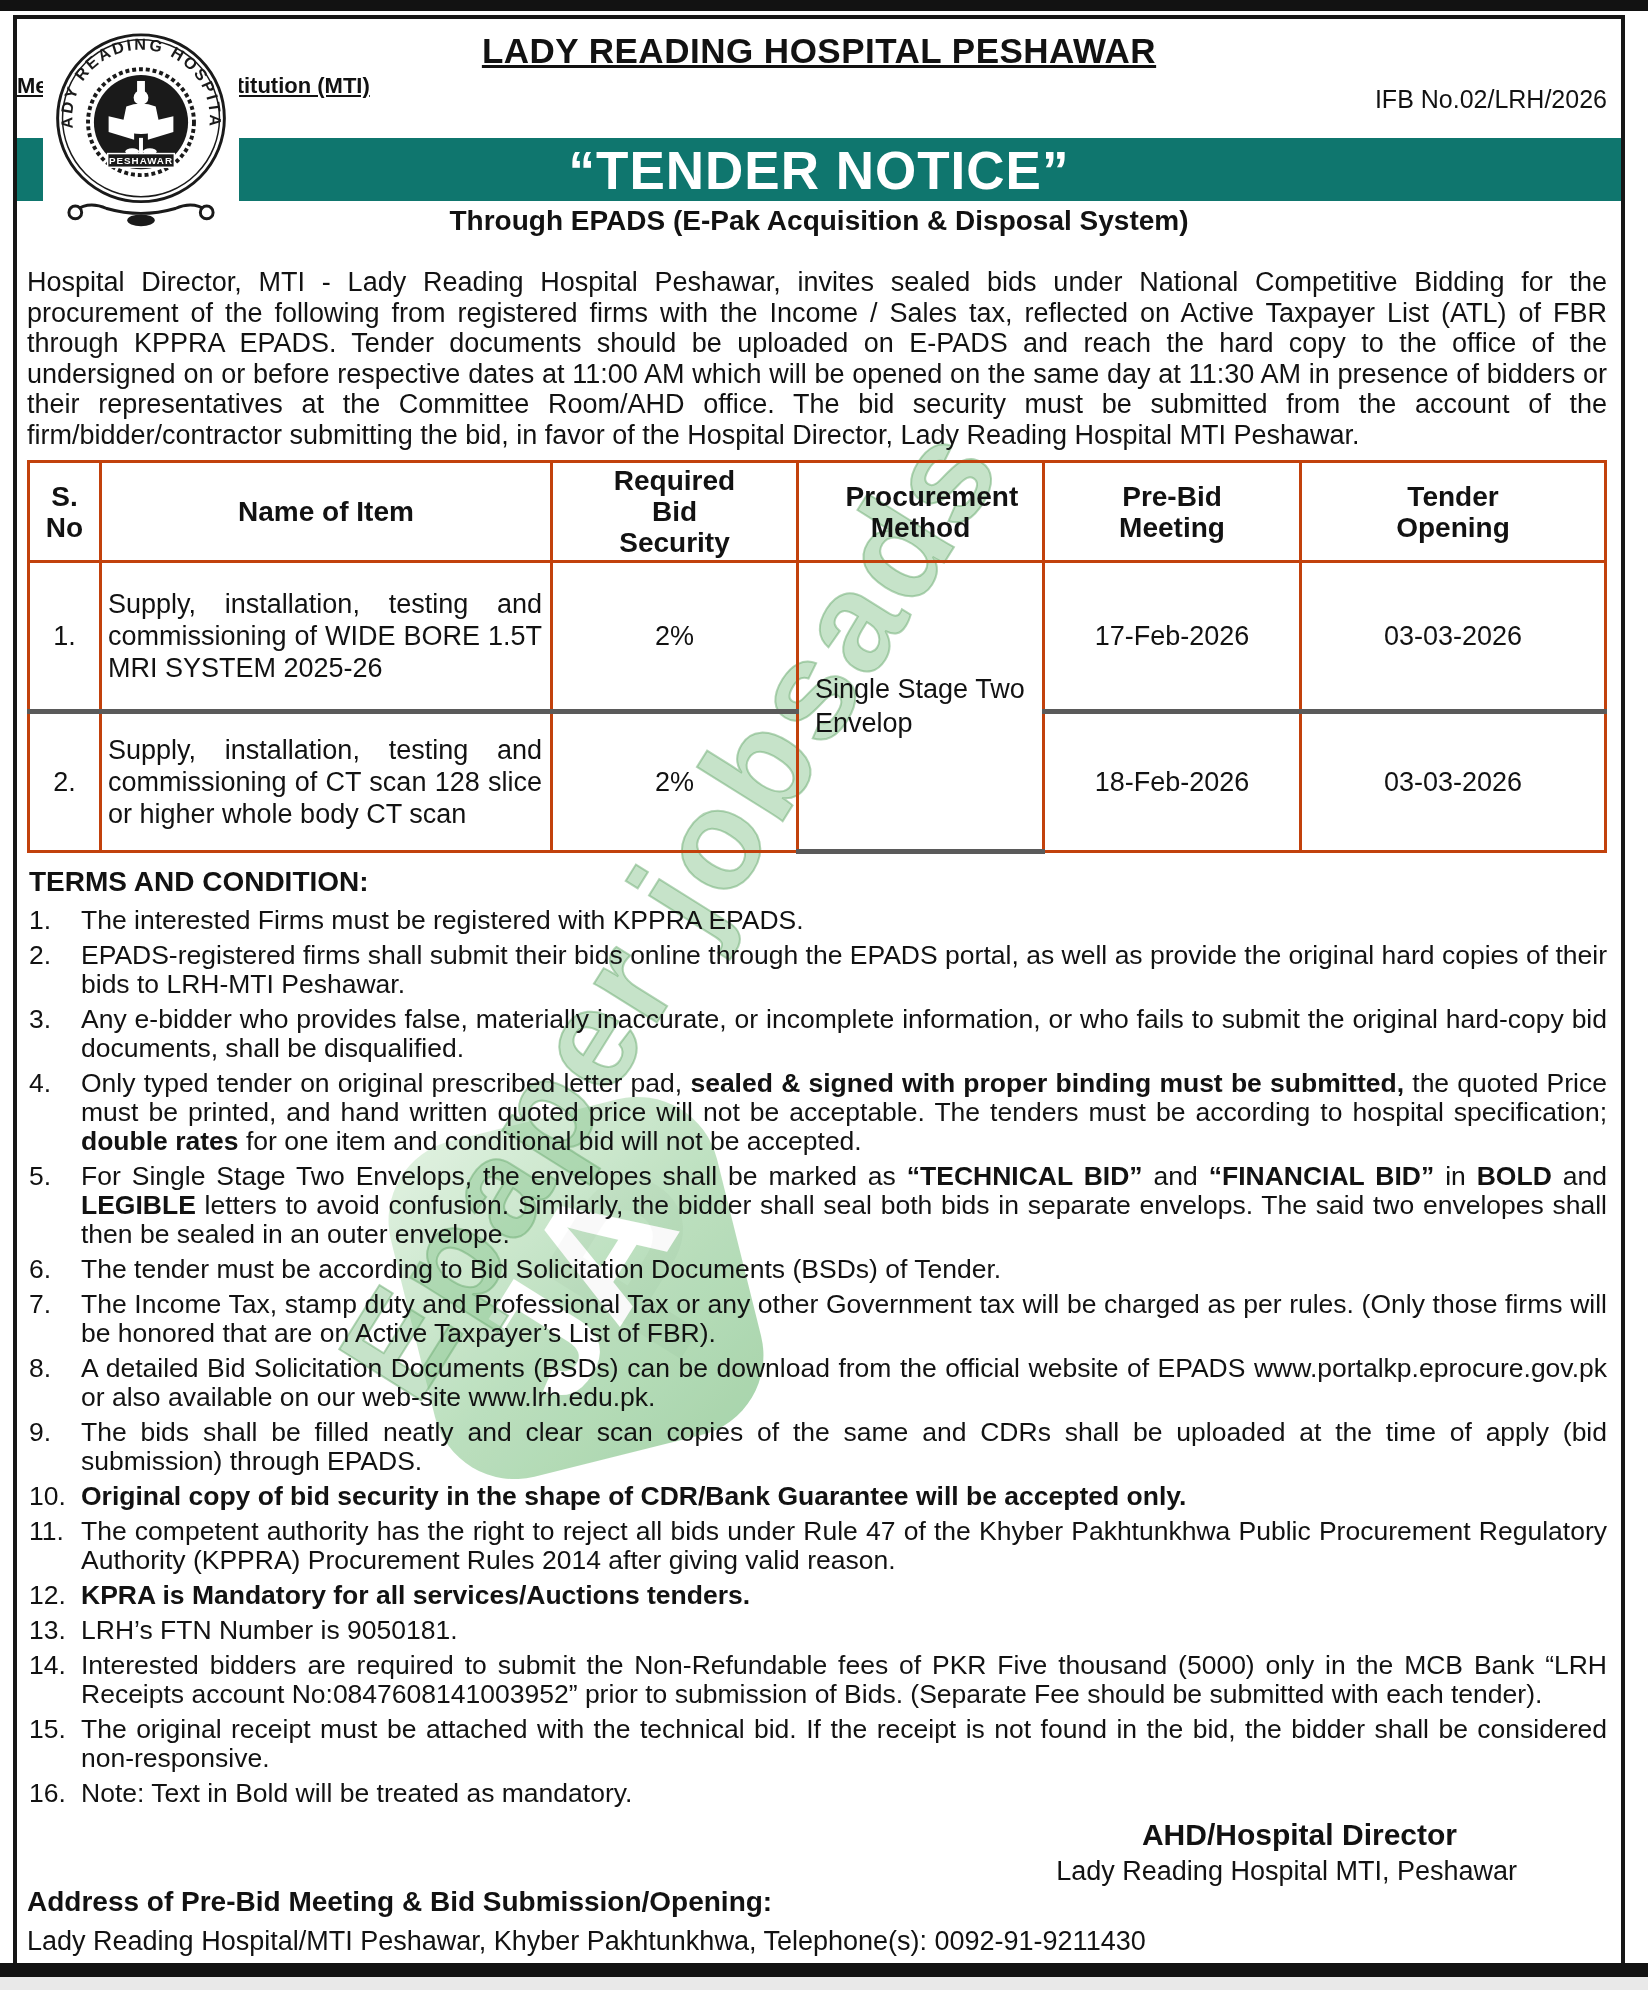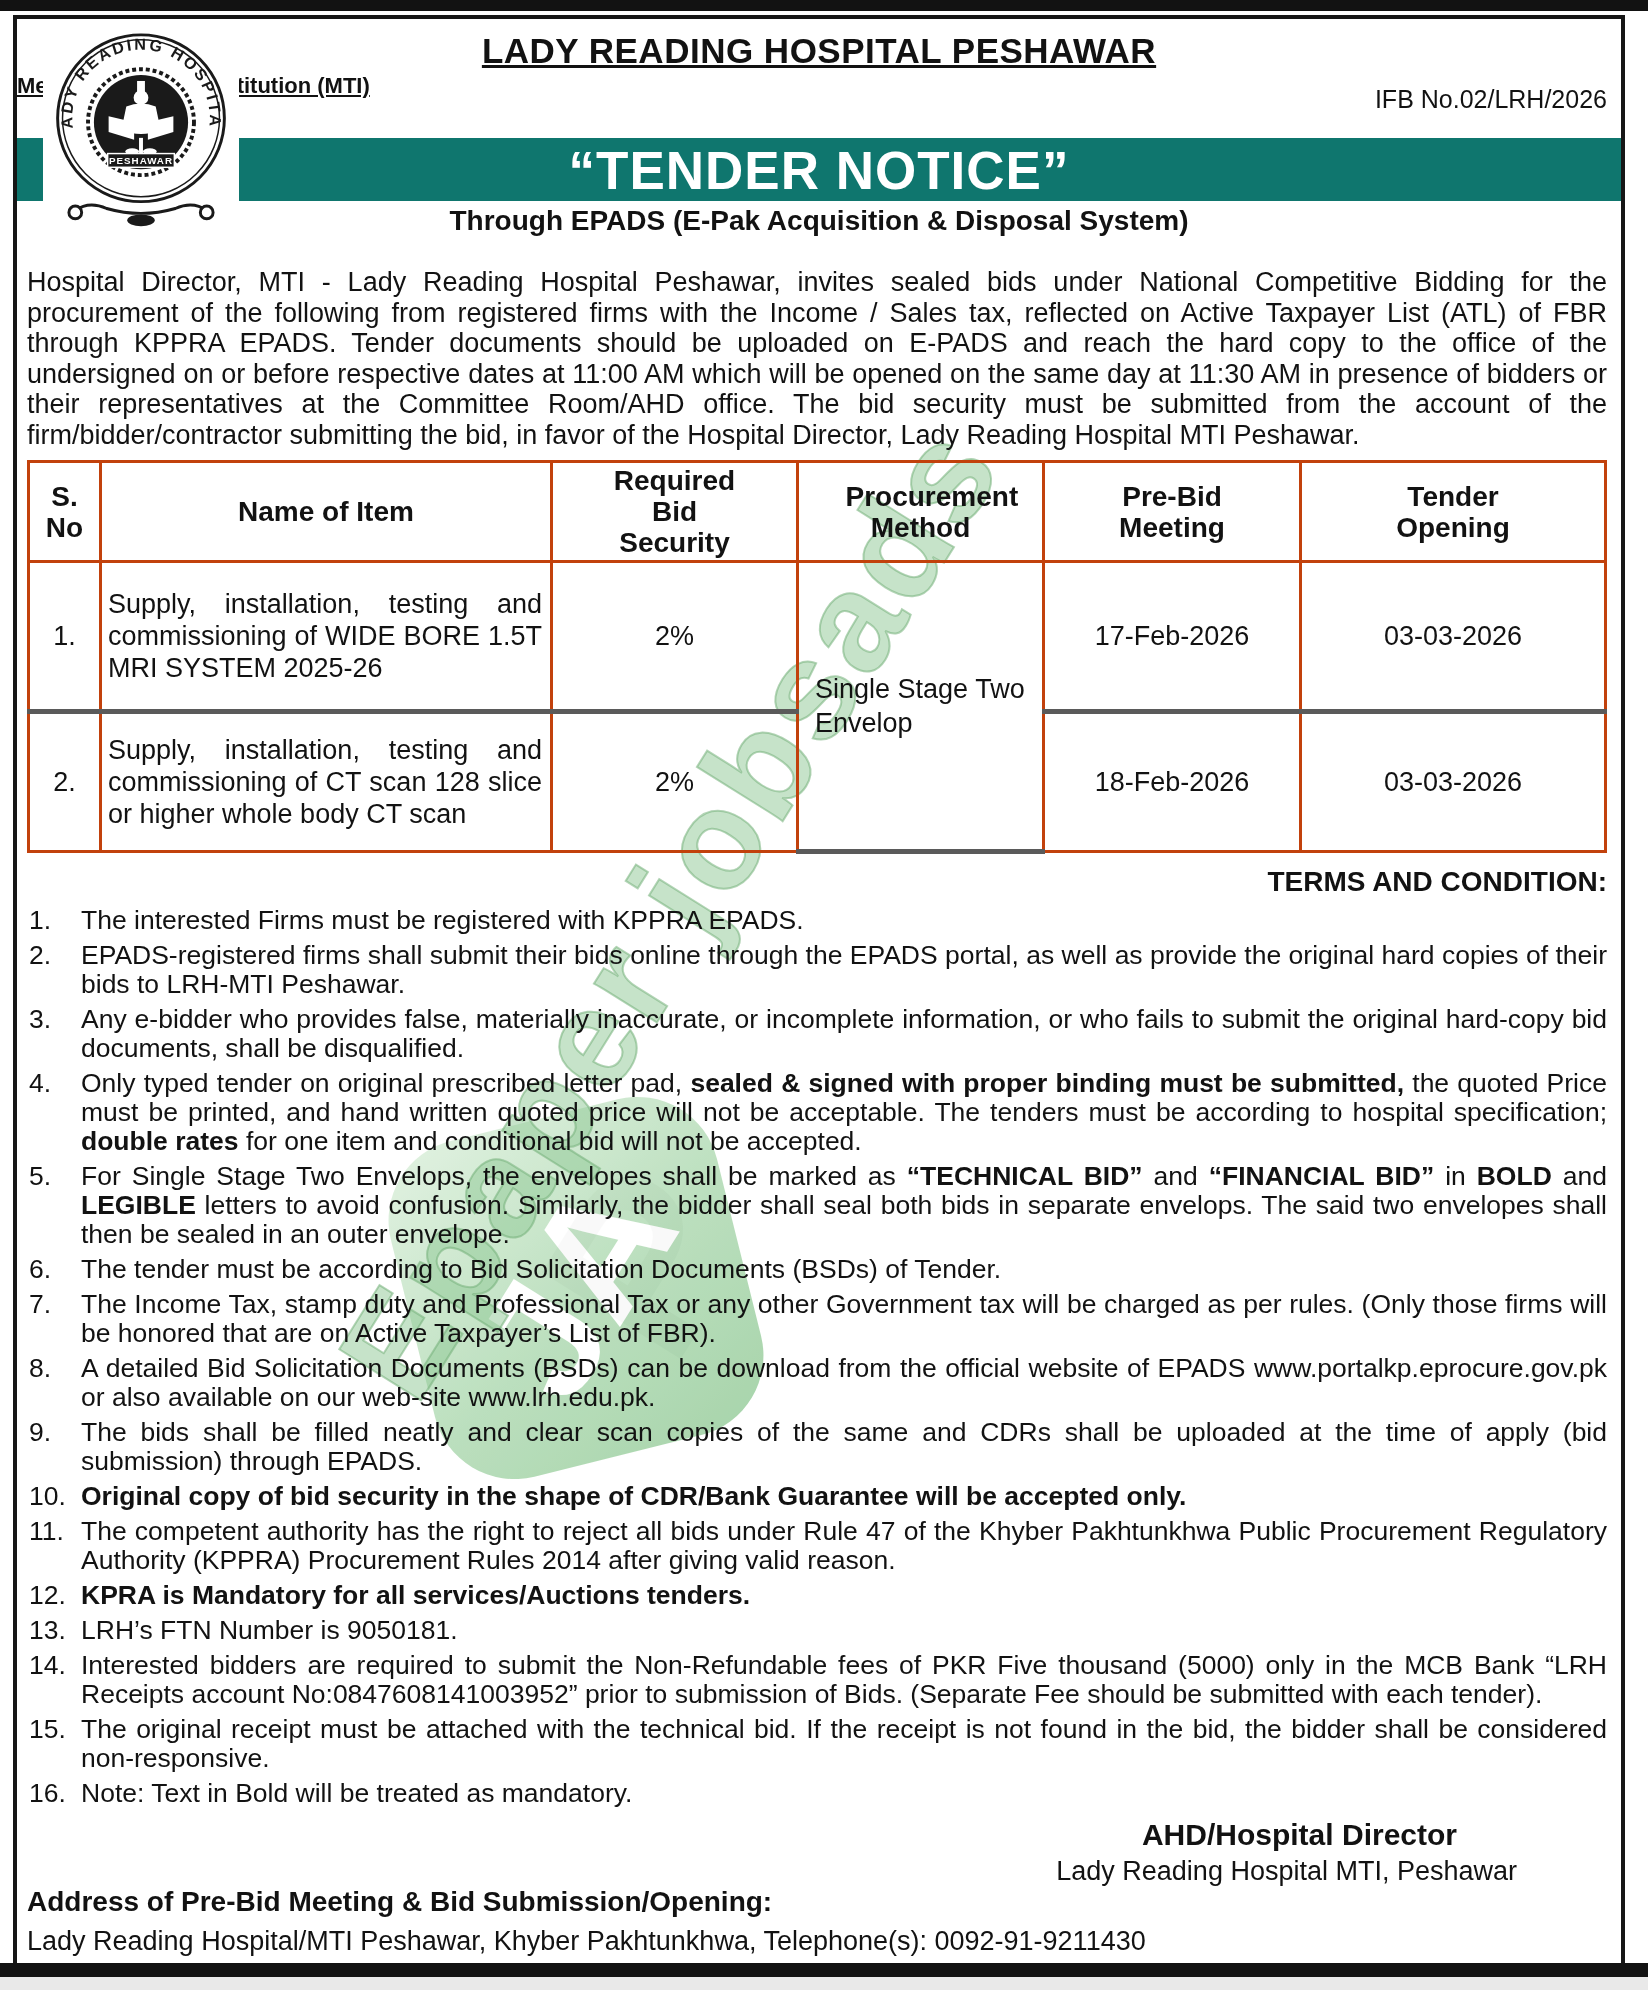--- a/index.html
+++ b/index.html
@@ -48,21 +48,21 @@
   table.tender td{font-size:27px;vertical-align:middle;}
   .th-narrow{display:inline-block;max-width:150px;}
   .th-sno{display:inline-block;max-width:42px;}
   .cell-center{text-align:center;}
   .cell-name{text-align:justify;padding:4px 8px 4px 6px;line-height:32px;vertical-align:top;}
   .cell-method{text-align:left;padding-left:16px;line-height:34px;font-size:27px;}
   tr.row1 td{height:150px;}
   tr.row2 td{height:140px;}
   tr.row1 td{border-bottom:5px solid #5a5a5a;}
 
-  .terms-heading{font-size:28px;font-weight:bold;margin:12px 0 8px 2px;text-align:right;}
+  .terms-heading{font-size:28px;font-weight:bold;margin:12px 0 8px 2px;}
   .term{display:flex;margin-bottom:6px;font-size:26.5px;line-height:29px;}
   .term-no{flex:none;width:52px;padding-left:2px;}
   .term-text{flex:1;text-align:justify;}
   .term-text b{font-weight:bold;}
 
   .sig{text-align:right;margin-top:10px;}
   .sig-title{font-size:30px;font-weight:bold;padding-right:150px;}
   .sig-org{font-size:27px;padding-right:90px;margin-top:4px;}
 
   .footer{position:absolute;left:10px;right:14px;bottom:8px;}

